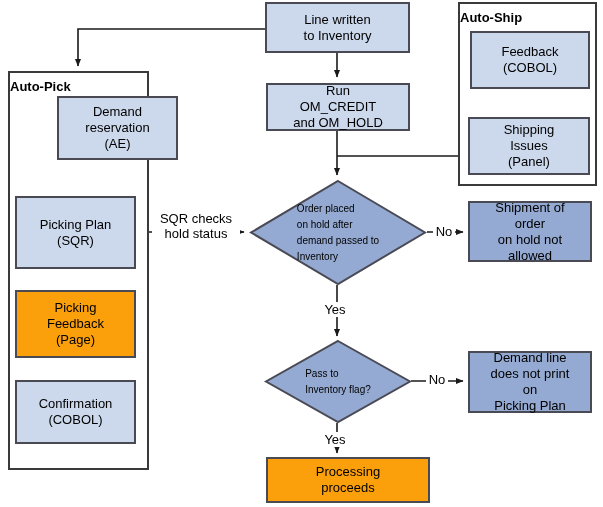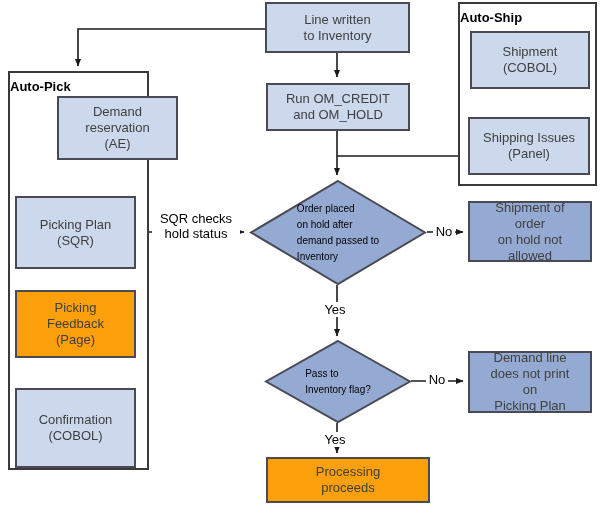--- a/index.html
+++ b/index.html
@@ -33,22 +33,22 @@
   .node {
     position: absolute;
     box-sizing: border-box;
     border: 2px solid #4a4a55;
     display: flex;
     align-items: center;
     justify-content: center;
     text-align: center;
     font-size: 13px;
     line-height: 16px;
-    color: #404040;
-    padding: 12px;
+    color: #000000;
+    padding: 20px;
   }
   .node.blue-light { background: #ccd9ec; }
   .node.blue-mid   { background: #95aad2; }
   .node.orange     { background: #fba00b; }
 
   .diamond-wrap {
     position: absolute;
   }
   .diamond-wrap svg {
     position: absolute;
@@ -146,34 +146,34 @@
     </div>
   </div>
 
   <div class="node orange" style="left:15px; top:290px; width:121px; height:68px;">
     <div>
       <span>Picking Feedback</span><br>
       <span>(Page)</span>
     </div>
   </div>
 
-  <div class="node blue-light" style="left:15px; top:388px; width:121px; height:80px;">
+  <div class="node blue-light" style="left:15px; top:380px; width:121px; height:64px;">
     <div>
       <span>Confirmation</span><br>
       <span>(COBOL)</span>
     </div>
   </div>
 
   <div class="group-box" style="left:458px; top:2px; width:139px; height:184px;">
     <div class="group-title" style="top:6px;">Auto-Ship</div>
   </div>
 
   <div class="node blue-light" style="left:470px; top:31px; width:120px; height:58px;">
     <div>
-      <span>Shipment</span><br>
+      <span>Feedback</span><br>
       <span>(COBOL)</span>
     </div>
   </div>
 
   <div class="node blue-light" style="left:468px; top:117px; width:122px; height:58px;">
     <div>
       <span>Shipping Issues</span><br>
       <span>(Panel)</span>
     </div>
   </div>

